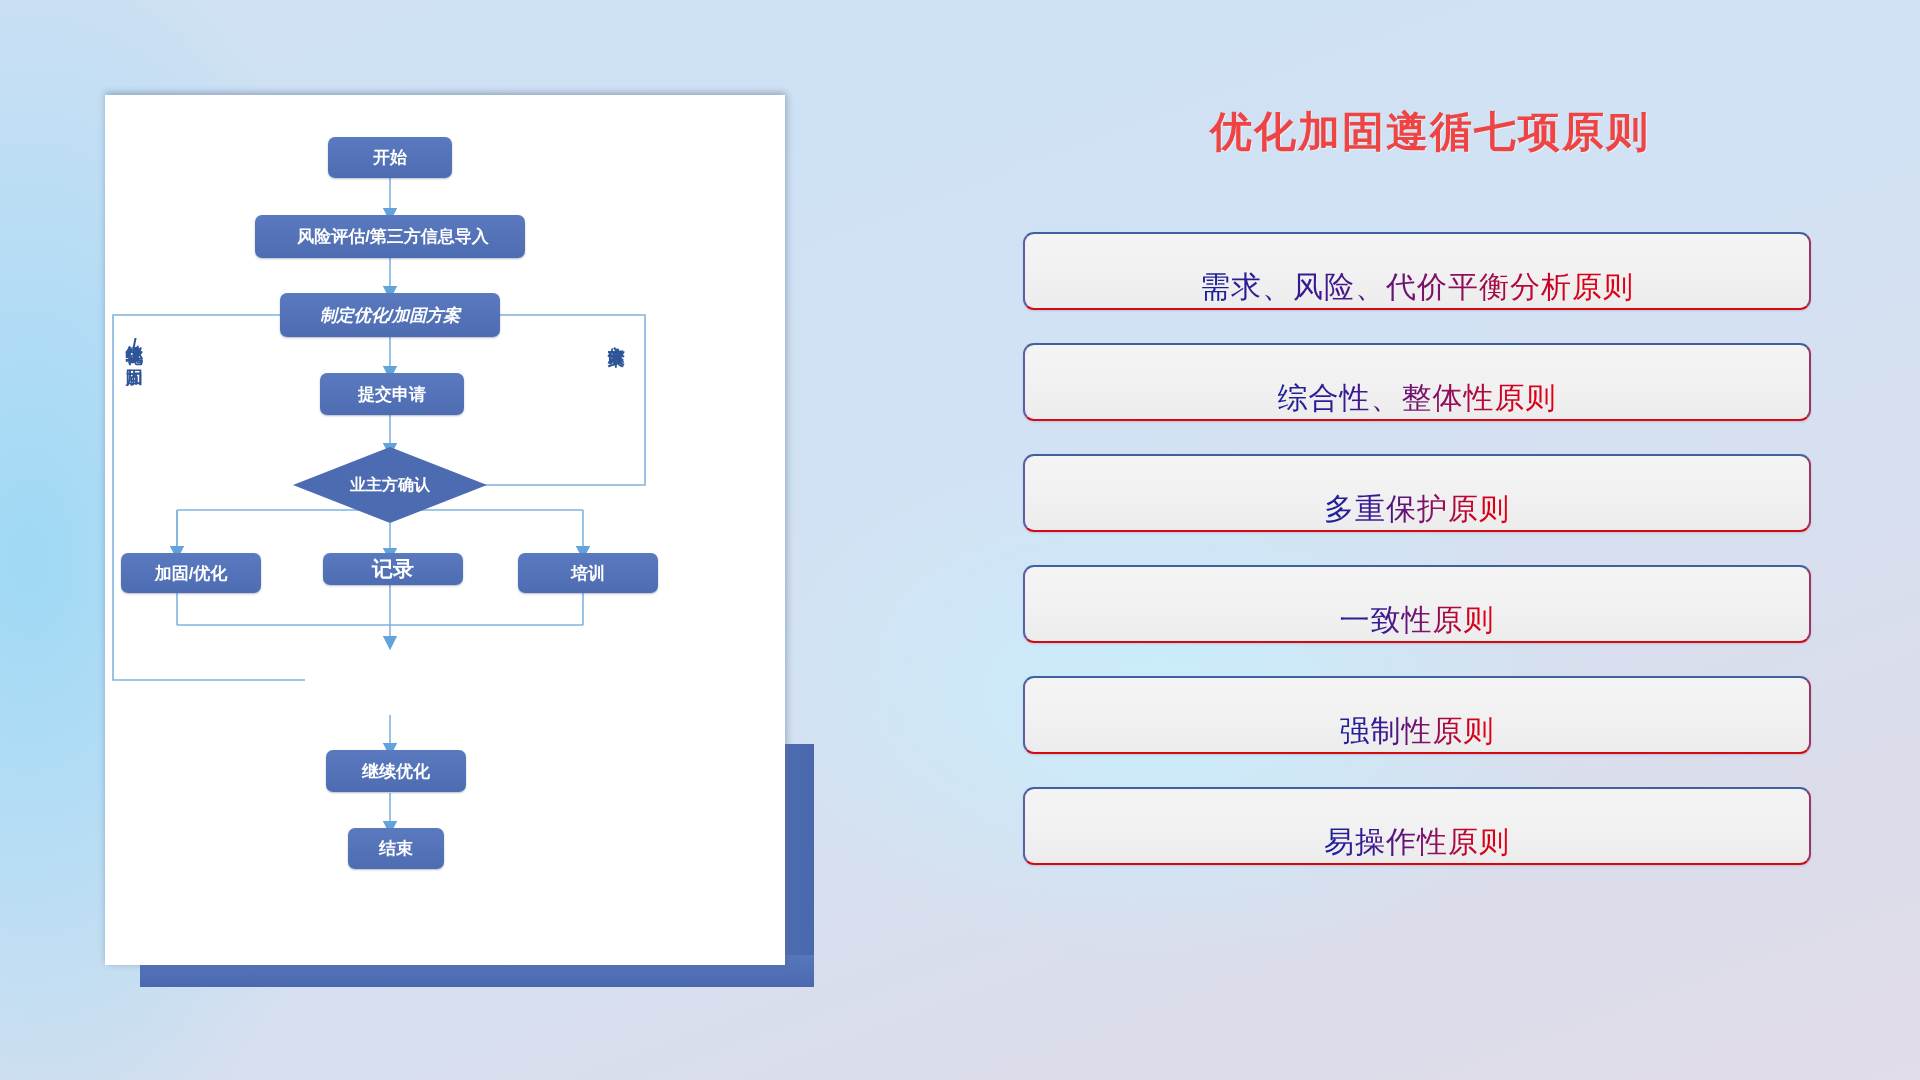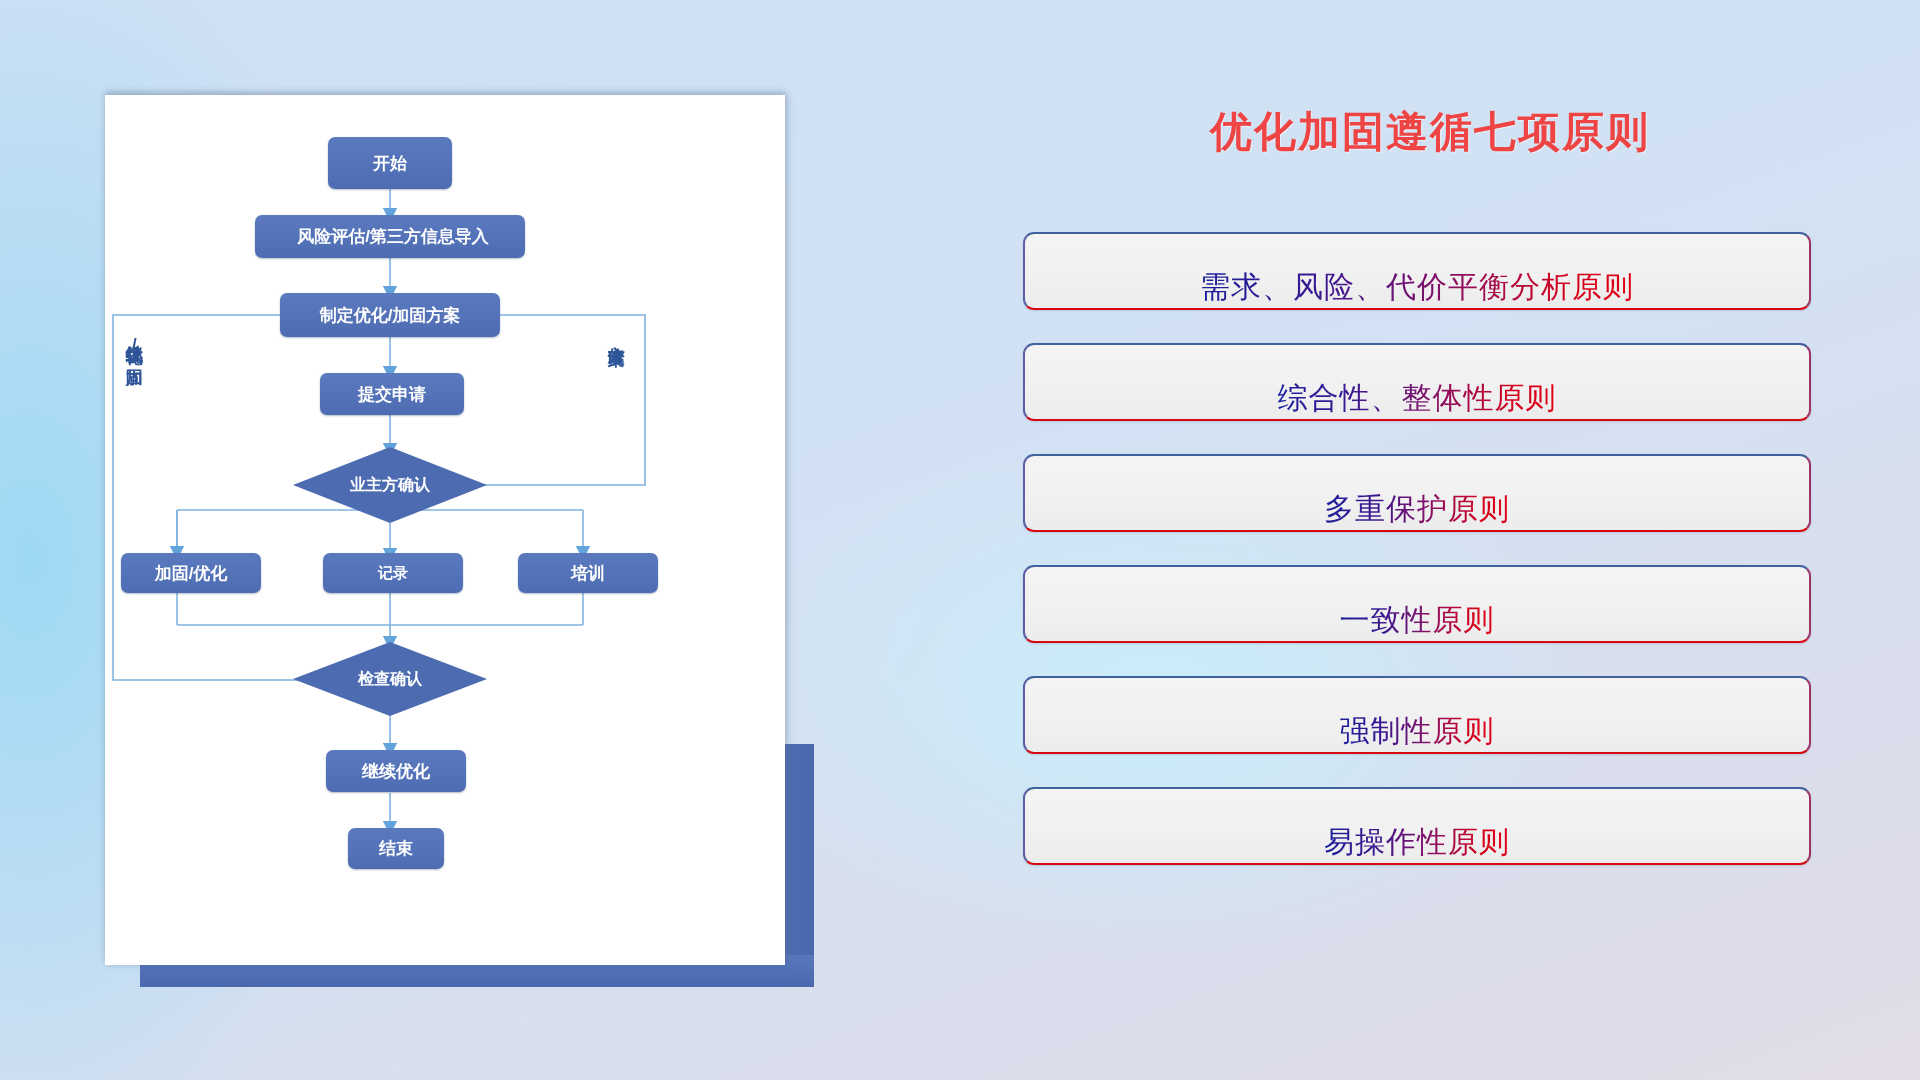--- a/index.html
+++ b/index.html
@@ -124,37 +124,36 @@
       <path d="M285,620 L285,655" marker-end="url(#ar)"></path>
 
       <path d="M285,698 L285,733" marker-end="url(#ar)"></path>
 
       <path d="M370,390 L540,390 L540,220 L345,220" marker-end="url(#arL)"></path>
 
       <path d="M200,585 L8,585 L8,220 L225,220" marker-end="url(#arL)"></path>
     </g>
   </svg>
 
-  <div class="fnode" style="left:223px;top:42px;width:124px;height:52px;font-size:17px;">开始</div>
+  <div class="fnode" style="left:223px;top:42px;width:124px;height:41px;font-size:17px;">开始</div>
 
   <div class="fnode" style="left:150px;top:120px;width:270px;height:43px;font-size:17px;padding-left:6px;">风险评估/第三方信息导入</div>
 
-  <div class="fnode" style="left:175px;top:198px;width:220px;height:44px;font-size:17px;">制定优化/加固方案</div>
+  <div class="fnode" style="left:175px;top:198px;width:220px;height:44px;font-size:17px;font-style:italic;">制定优化/加固方案</div>
 
   <div class="fnode" style="left:215px;top:278px;width:144px;height:42px;font-size:17px;">提交申请</div>
 
   <div class="fdia" style="left:188px;top:352px;width:194px;height:76px;font-size:16px;">业主方确认</div>
 
   <div class="fnode" style="left:16px;top:458px;width:140px;height:40px;font-size:17px;">加固/优化</div>
 
-  <div class="fnode" style="left:218px;top:458px;width:140px;height:40px;font-size:15px;">记录</div>
+  <div class="fnode" style="left:218px;top:458px;width:140px;height:32px;font-size:21px;">记录</div>
 
   <div class="fnode" style="left:413px;top:458px;width:140px;height:40px;font-size:17px;">培训</div>
 
-  <div class="fdia" style="left:188px;top:547px;width:194px;height:74px;font-size:16px;">检查确认</div>
 
   <div class="fnode" style="left:221px;top:655px;width:140px;height:42px;font-size:17px;">继续优化</div>
 
   <div class="fnode" style="left:243px;top:733px;width:96px;height:41px;font-size:17px;font-family:Liberation Serif, serif;">结束</div>
 
   <div class="vlabel" style="left:20px;top:236px;height:150px;">继续优化/加固</div>
 
   <div class="vlabel" style="left:502px;top:238px;height:120px;">方案修改</div>
 </div>
 

